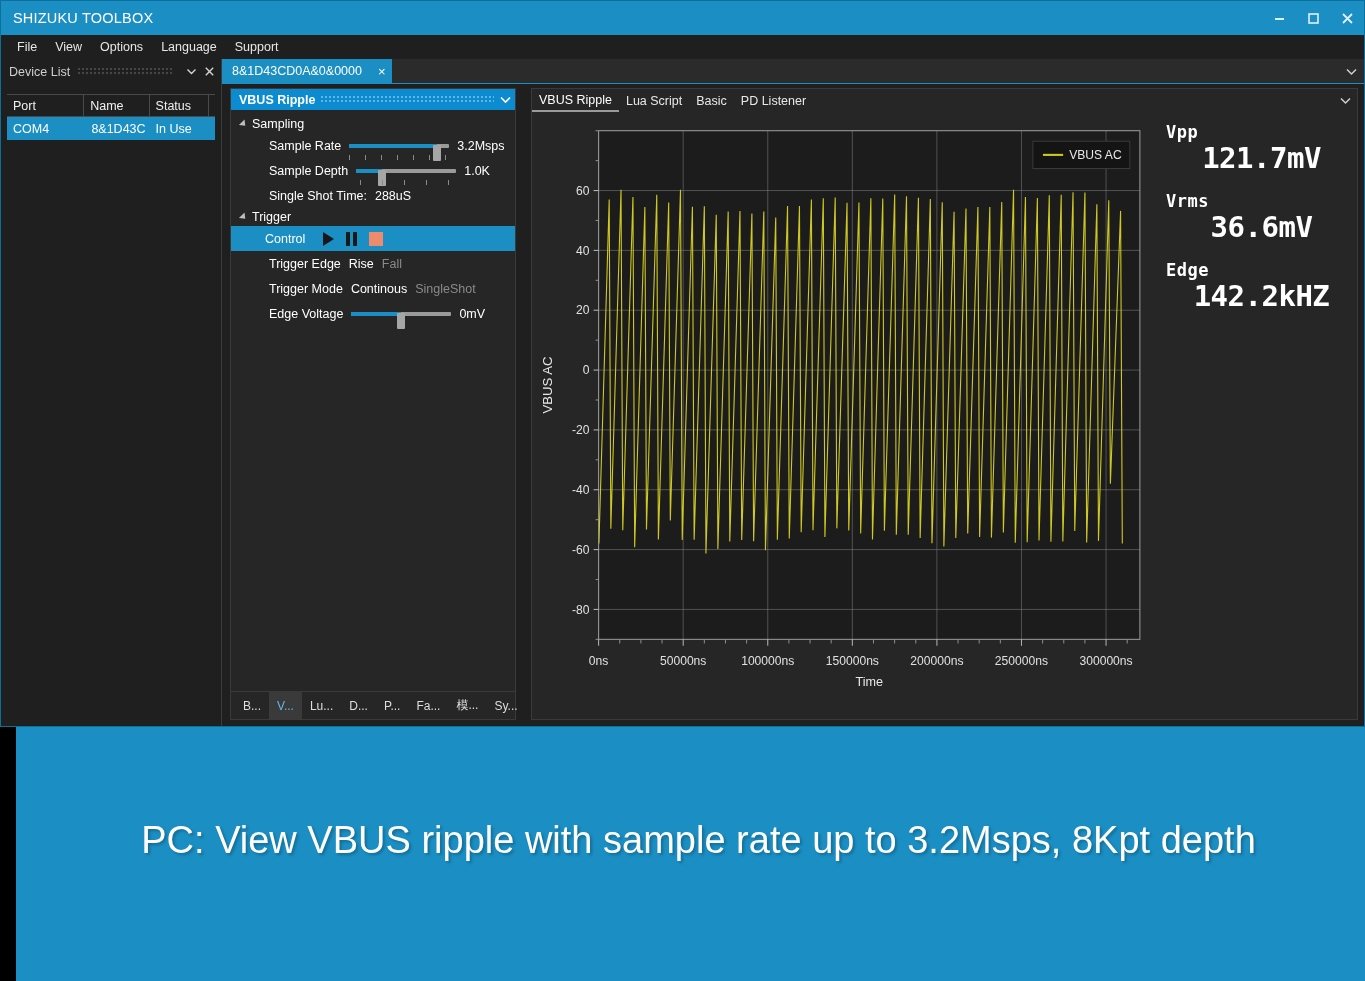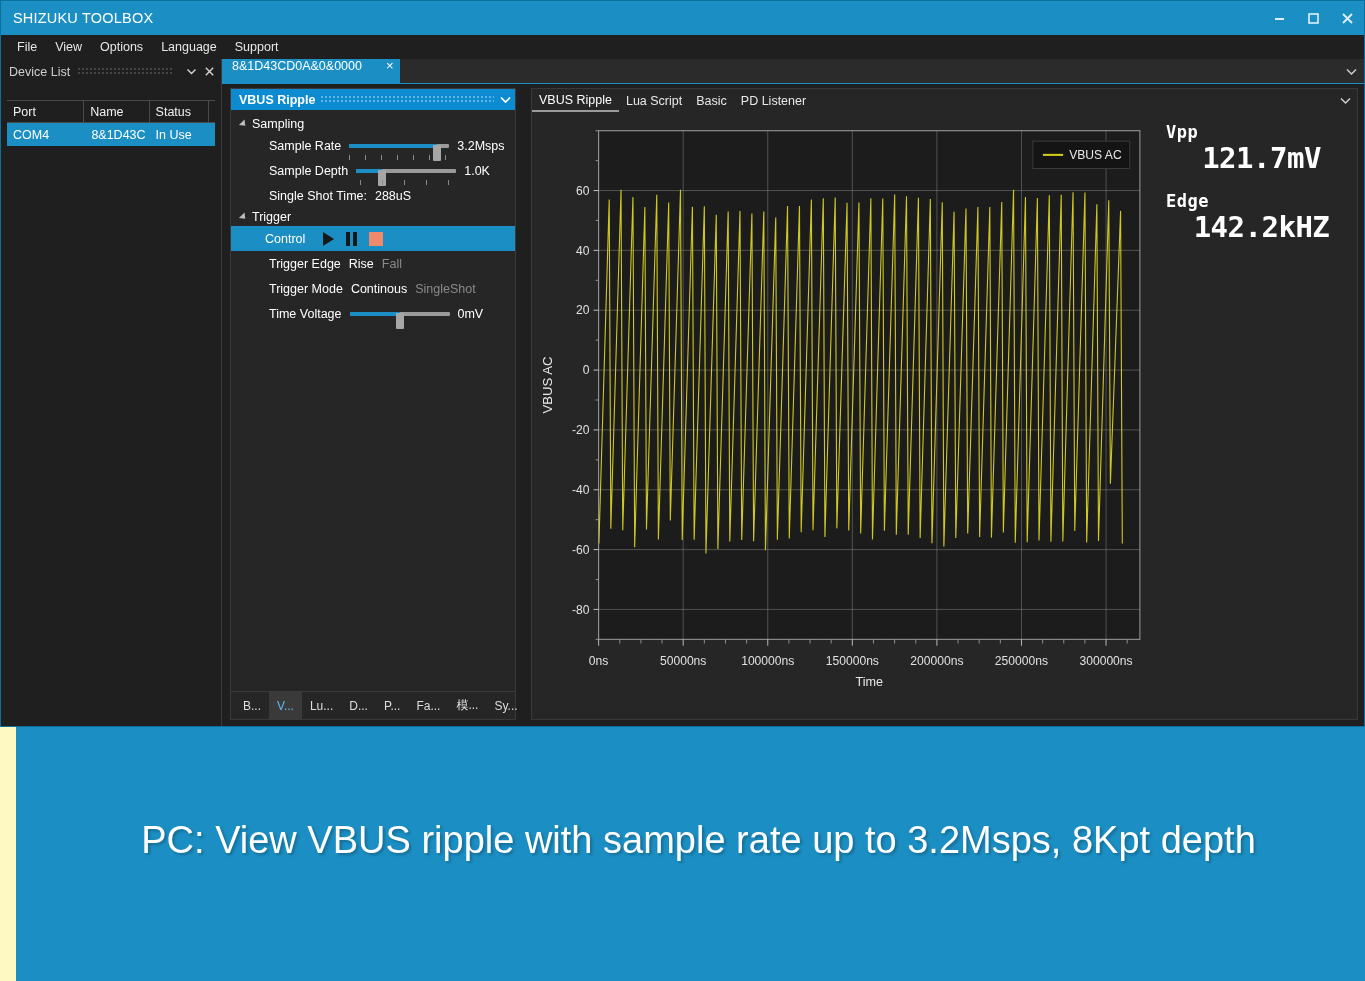--- a/index.html
+++ b/index.html
@@ -2,21 +2,21 @@
 <html><head>
 <meta charset="utf-8">
 <style>
   * { box-sizing: border-box; margin: 0; padding: 0; }
   html, body {
     width: 1365px; height: 981px;
     background: #1b8fc4;
     font-family: "Liberation Sans", sans-serif;
     overflow: hidden;
   }
-  #root { position: relative; width: 1248px; height: 981px; background: #fef9c3; }
+  #root { position: relative; width: 1248px; height: 981px; background: #000000; }
 
   
   .app-window {
     position: absolute; left: 0; top: 0; width: 1365px; height: 727px;
     background: #1f1f1f;
     border: 1px solid #0c6f9c;
   }
 
   
   .titlebar {
@@ -63,21 +63,21 @@
     background-image:
       radial-gradient(circle at 1px 1px, #4a4a4a 1px, transparent 1.2px);
     background-size: 4px 4px;
     opacity: .9;
   }
   .dock-btn {
     width: 16px; height: 18px; display: flex; align-items: center; justify-content: center;
     color: #d4d4d4; margin-left: 2px;
   }
 
-  .dev-table { margin: 16px 6px 0 6px; border-top: 1px solid #4a4a4a; }
+  .dev-table { margin: 10px 6px 0 6px; border-top: 1px solid #4a4a4a; }
   .dev-head { display: flex; height: 22px; align-items: stretch; }
   .dev-head > div {
     color: #f0f0f0; font-size: 12.5px; display: flex; align-items: center;
     padding-left: 6px; border-right: 1px solid #4a4a4a; border-bottom: 1px solid #4a4a4a;
   }
   .col-port { width: 78px; }
   .col-name { width: 66px; }
   .col-status { width: 60px; }
   .col-pad { flex: 1; border-right: none !important; }
   .dev-row { display: flex; height: 23px; align-items: stretch; }
@@ -89,21 +89,21 @@
 
   
   .main-area { flex: 1; display: flex; flex-direction: column; min-width: 0; }
 
   .doc-tabstrip {
     height: 25px; background: #2b2b2b; display: flex; align-items: stretch;
     position: relative; border-bottom: 1px solid #1b8fc4;
   }
   .doc-tab {
     background: #1b8fc4; color: #ffffff; font-size: 12.5px;
-    display: flex; align-items: flex-start; padding: 0 6px 0 10px; gap: 24px;
+    display: flex; align-items: center; padding: 0 6px 0 10px; gap: 16px;
   }
   .doc-tab .tab-close { color: #ffffff; font-size: 13px; line-height: 1; }
   .strip-spacer { flex: 1; }
   .strip-chevron {
     width: 26px; display: flex; align-items: center; justify-content: center; color: #cfcfcf;
   }
 
   .panes { flex: 1; display: flex; min-height: 0; padding: 4px 6px 6px 8px; gap: 15px; }
 
   
@@ -380,21 +380,21 @@
                 <span class="val dim">Fall</span>
               </div>
 
               <div class="row">
                 <span class="lbl">Trigger Mode</span>
                 <span class="val">Continous</span>
                 <span class="val dim">SingleShot</span>
               </div>
 
               <div class="row">
-                <span class="lbl">Time Voltage</span>
+                <span class="lbl">Edge Voltage</span>
                 <span class="slider" style="width:100px;">
                   <span class="sl-track" style="width:100px;">
                     <span class="sl-fill" style="width:50%;"></span>
                     <span class="sl-thumb" style="left:46px;"></span>
                   </span>
                 </span>
                 <span class="val">0mV</span>
               </div>
 
             </div>
@@ -516,20 +516,24 @@
                     <text x="528" y="41" fill="#e8e8e8" font-size="12" font-family="&quot;Liberation Sans&quot;, sans-serif">VBUS AC</text>
                   </svg>
               </div>
 
               <div class="readouts">
                 <div class="ro-block">
                   <div class="ro-label">Vpp</div>
                   <div class="ro-value">121.7mV</div>
                 </div>
                 <div class="ro-block">
+                  <div class="ro-label">Vrms</div>
+                  <div class="ro-value">36.6mV</div>
+                </div>
+                <div class="ro-block">
                   <div class="ro-label">Edge</div>
                   <div class="ro-value">142.2kHZ</div>
                 </div>
               </div>
             </div>
           </div>
 
         </div>
       </div>
     </div>

